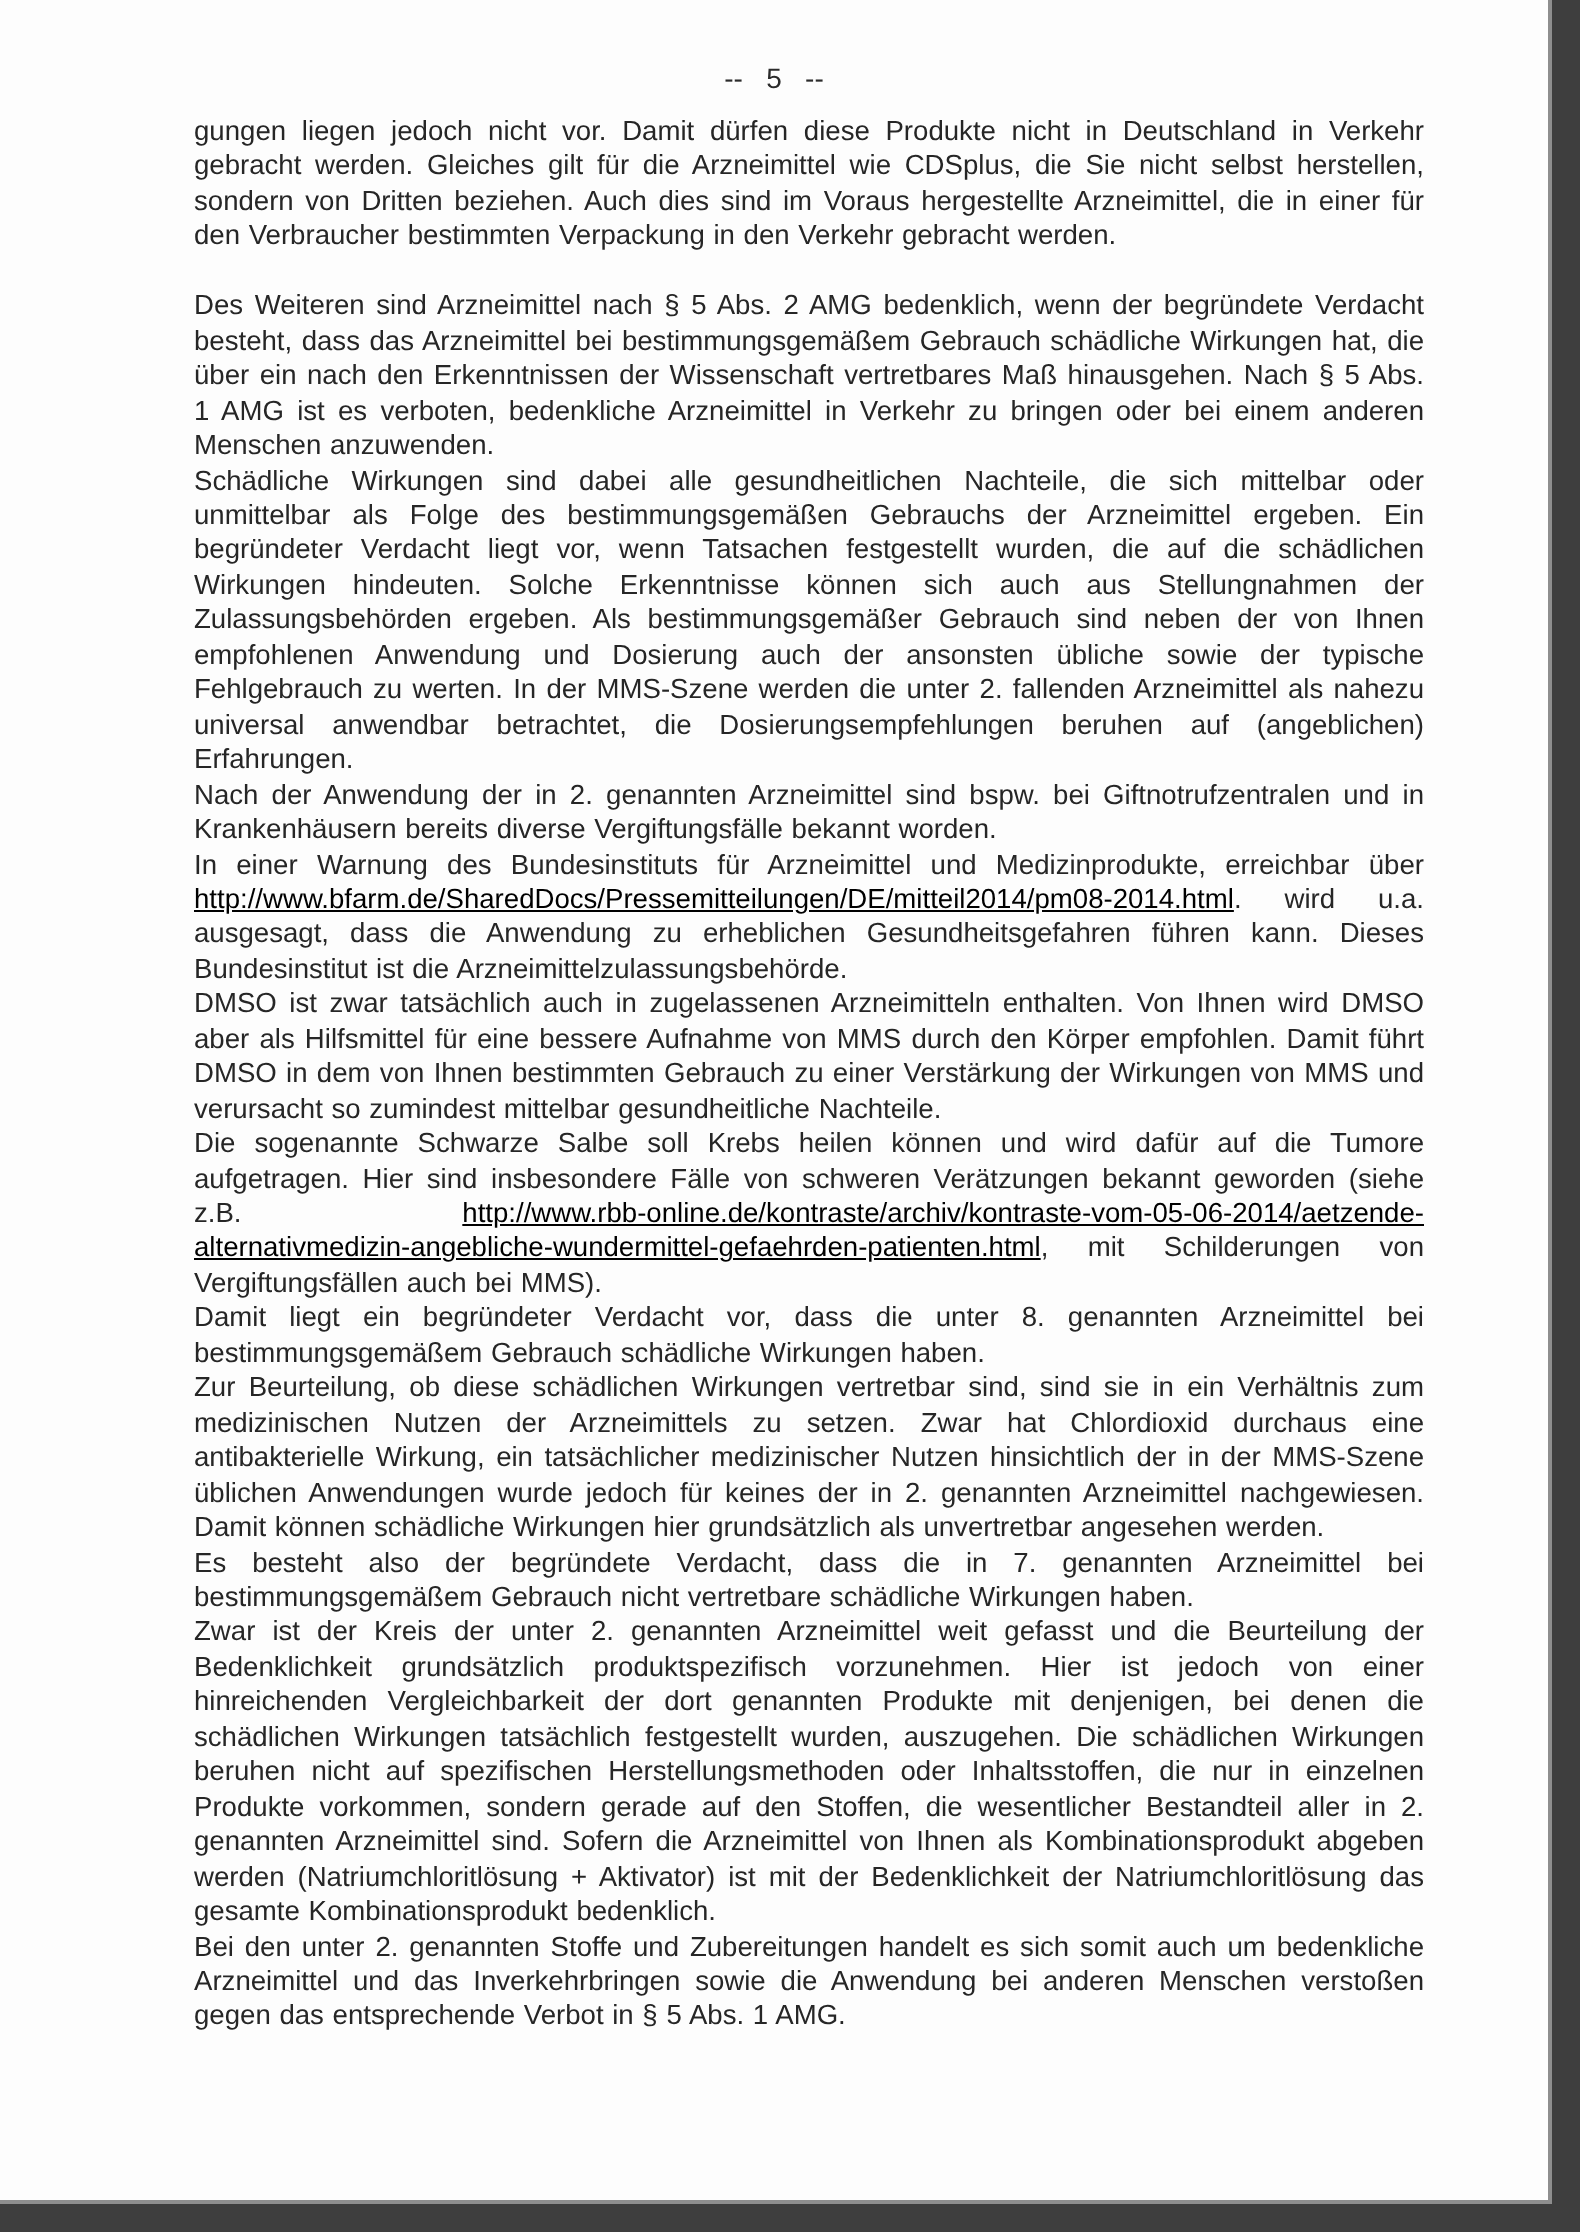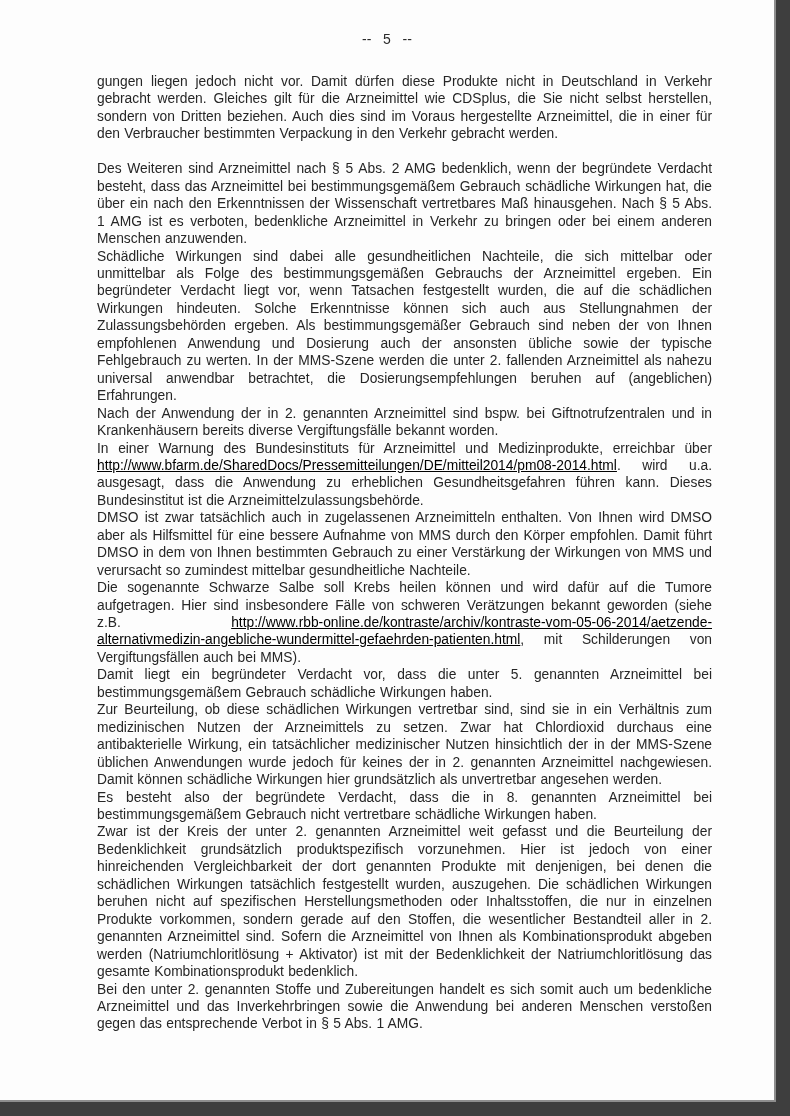--- a/index.html
+++ b/index.html
@@ -29,21 +29,21 @@
     box-sizing: border-box;
   }
   .page-header {
     margin-top: 31px;
     text-align: center;
     font-size: 14px;
     color: #2b2b2b;
     white-space: pre;
   }
   .content {
-    margin: 26px 62px 0 97px;
+    margin: 10px 62px 0 97px;
     text-align: justify;
     font-size: 13.8px;
     line-height: 17.45px;
     color: #262626;
     word-spacing: 0.5px;
   }
   p.para {
     margin: 0;
   }
   p.para.gap {
@@ -63,20 +63,20 @@
   <div class="page">
     <div class="page-header">--   5   --</div>
     <div class="content">
         <p class="para">gungen liegen jedoch nicht vor. Damit dürfen diese Produkte nicht in Deutschland in Verkehr gebracht werden. Gleiches gilt für die Arzneimittel wie CDSplus, die Sie nicht selbst herstellen, sondern von Dritten beziehen. Auch dies sind im Voraus hergestellte Arzneimittel, die in einer für den Verbraucher bestimmten Verpackung in den Verkehr gebracht werden.</p>
         <p class="para gap">Des Weiteren sind Arzneimittel nach § 5 Abs. 2 AMG bedenklich, wenn der begründete Verdacht besteht, dass das Arzneimittel bei bestimmungsgemäßem Gebrauch schädliche Wirkungen hat, die über ein nach den Erkenntnissen der Wissenschaft vertretbares Maß hinausgehen. Nach § 5 Abs. 1 AMG ist es verboten, bedenkliche Arzneimittel in Verkehr zu bringen oder bei einem anderen Menschen anzuwenden.</p>
         <p class="para">Schädliche Wirkungen sind dabei alle gesundheitlichen Nachteile, die sich mittelbar oder unmittelbar als Folge des bestimmungsgemäßen Gebrauchs der Arzneimittel ergeben. Ein begründeter Verdacht liegt vor, wenn Tatsachen festgestellt wurden, die auf die schädlichen Wirkungen hindeuten. Solche Erkenntnisse können sich auch aus Stellungnahmen der Zulassungsbehörden ergeben. Als bestimmungsgemäßer Gebrauch sind neben der von Ihnen empfohlenen Anwendung und Dosierung auch der ansonsten übliche sowie der typische Fehlgebrauch zu werten. In der MMS-Szene werden die unter 2. fallenden Arzneimittel als nahezu universal anwendbar betrachtet, die Dosierungsempfehlungen beruhen auf (angeblichen) Erfahrungen.</p>
         <p class="para">Nach der Anwendung der in 2. genannten Arzneimittel sind bspw. bei Giftnotrufzentralen und in Krankenhäusern bereits diverse Vergiftungsfälle bekannt worden.</p>
         <p class="para">In einer Warnung des Bundesinstituts für Arzneimittel und Medizinprodukte, erreichbar über <a class="doclink">http://www.bfarm.de/SharedDocs/Pressemitteilungen/DE/mitteil2014/pm08-2014.html</a>. wird u.a. ausgesagt, dass die Anwendung zu erheblichen Gesundheitsgefahren führen kann. Dieses Bundesinstitut ist die Arzneimittelzulassungsbehörde.</p>
         <p class="para">DMSO ist zwar tatsächlich auch in zugelassenen Arzneimitteln enthalten. Von Ihnen wird DMSO aber als Hilfsmittel für eine bessere Aufnahme von MMS durch den Körper empfohlen. Damit führt DMSO in dem von Ihnen bestimmten Gebrauch zu einer Verstärkung der Wirkungen von MMS und verursacht so zumindest mittelbar gesundheitliche Nachteile.</p>
         <p class="para">Die sogenannte Schwarze Salbe soll Krebs heilen können und wird dafür auf die Tumore aufgetragen. Hier sind insbesondere Fälle von schweren Verätzungen bekannt geworden (siehe z.B. <a class="doclink">http://www.rbb-online.de/kontraste/archiv/kontraste-vom-05-06-2014/aetzende-alternativmedizin-angebliche-wundermittel-gefaehrden-patienten.html</a>, mit Schilderungen von Vergiftungsfällen auch bei MMS).</p>
-        <p class="para">Damit liegt ein begründeter Verdacht vor, dass die unter 5. genannten Arzneimittel bei bestimmungsgemäßem Gebrauch schädliche Wirkungen haben.</p>
+        <p class="para">Damit liegt ein begründeter Verdacht vor, dass die unter 8. genannten Arzneimittel bei bestimmungsgemäßem Gebrauch schädliche Wirkungen haben.</p>
         <p class="para">Zur Beurteilung, ob diese schädlichen Wirkungen vertretbar sind, sind sie in ein Verhältnis zum medizinischen Nutzen der Arzneimittels zu setzen. Zwar hat Chlordioxid durchaus eine antibakterielle Wirkung, ein tatsächlicher medizinischer Nutzen hinsichtlich der in der MMS-Szene üblichen Anwendungen wurde jedoch für keines der in 2. genannten Arzneimittel nachgewiesen. Damit können schädliche Wirkungen hier grundsätzlich als unvertretbar angesehen werden.</p>
-        <p class="para">Es besteht also der begründete Verdacht, dass die in 8. genannten Arzneimittel bei bestimmungsgemäßem Gebrauch nicht vertretbare schädliche Wirkungen haben.</p>
+        <p class="para">Es besteht also der begründete Verdacht, dass die in 7. genannten Arzneimittel bei bestimmungsgemäßem Gebrauch nicht vertretbare schädliche Wirkungen haben.</p>
         <p class="para">Zwar ist der Kreis der unter 2. genannten Arzneimittel weit gefasst und die Beurteilung der Bedenklichkeit grundsätzlich produktspezifisch vorzunehmen. Hier ist jedoch von einer hinreichenden Vergleichbarkeit der dort genannten Produkte mit denjenigen, bei denen die schädlichen Wirkungen tatsächlich festgestellt wurden, auszugehen. Die schädlichen Wirkungen beruhen nicht auf spezifischen Herstellungsmethoden oder Inhaltsstoffen, die nur in einzelnen Produkte vorkommen, sondern gerade auf den Stoffen, die wesentlicher Bestandteil aller in 2. genannten Arzneimittel sind. Sofern die Arzneimittel von Ihnen als Kombinationsprodukt abgeben werden (Natriumchloritlösung + Aktivator) ist mit der Bedenklichkeit der Natriumchloritlösung das gesamte Kombinationsprodukt bedenklich.</p>
         <p class="para">Bei den unter 2. genannten Stoffe und Zubereitungen handelt es sich somit auch um bedenkliche Arzneimittel und das Inverkehrbringen sowie die Anwendung bei anderen Menschen verstoßen gegen das entsprechende Verbot in § 5 Abs. 1 AMG.</p>
       </div>
   </div>
 </div>
 
 </body></html>

